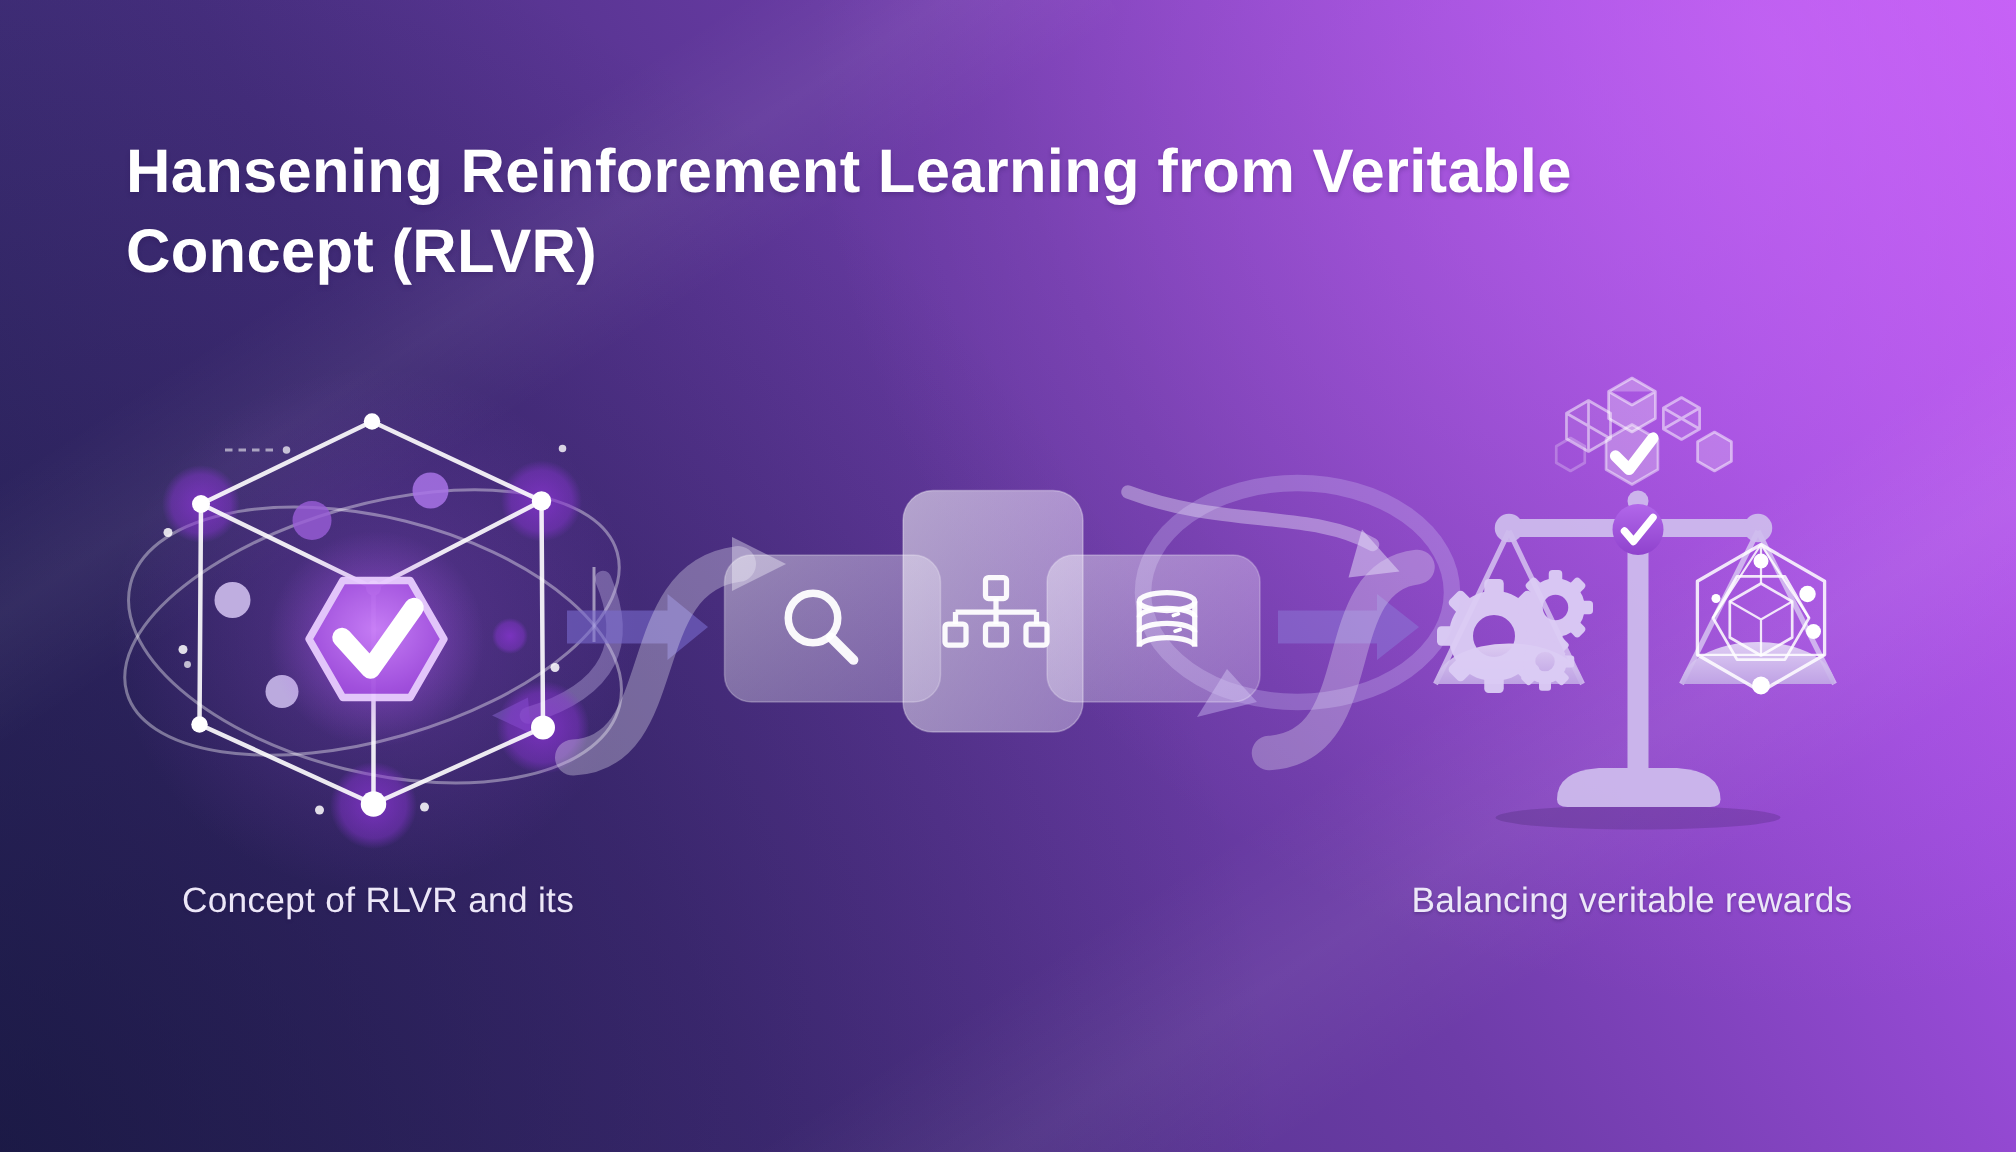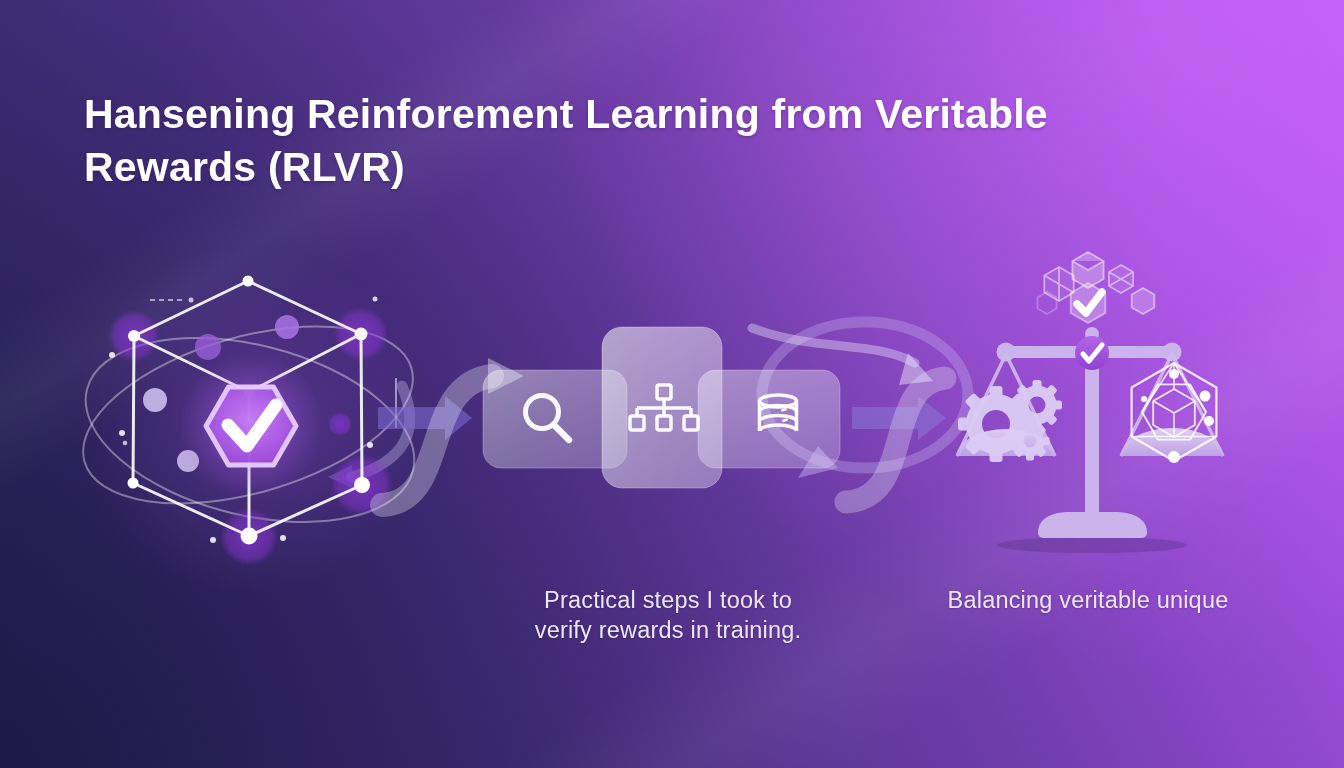--- a/index.html
+++ b/index.html
@@ -248,27 +248,24 @@
           <circle cx="1209" cy="421" r="5"></circle>
           <circle cx="1174" cy="457" r="6"></circle>
           <circle cx="1144" cy="399" r="3"></circle>
         </g>
       </g>
     </g>
   </svg>
 
   <div class="title">
     <div>Hansening Reinforement Learning from Veritable</div>
-    <div>Rewards (RLVR)</div>
+    <div>Concept (RLVR)</div>
   </div>
 
   <div class="caption cap-concept">
+    <div>Concept of RLVR and its</div>
   </div>
 
-  <div class="caption cap-process">
-    <div>Practical steps I took to</div>
-    <div>verify rewards in training.</div>
-  </div>
 
   <div class="caption cap-balance">
-    <div>Balancing veritable unique</div>
+    <div>Balancing veritable rewards</div>
   </div>
 </div>
 
 </body></html>

